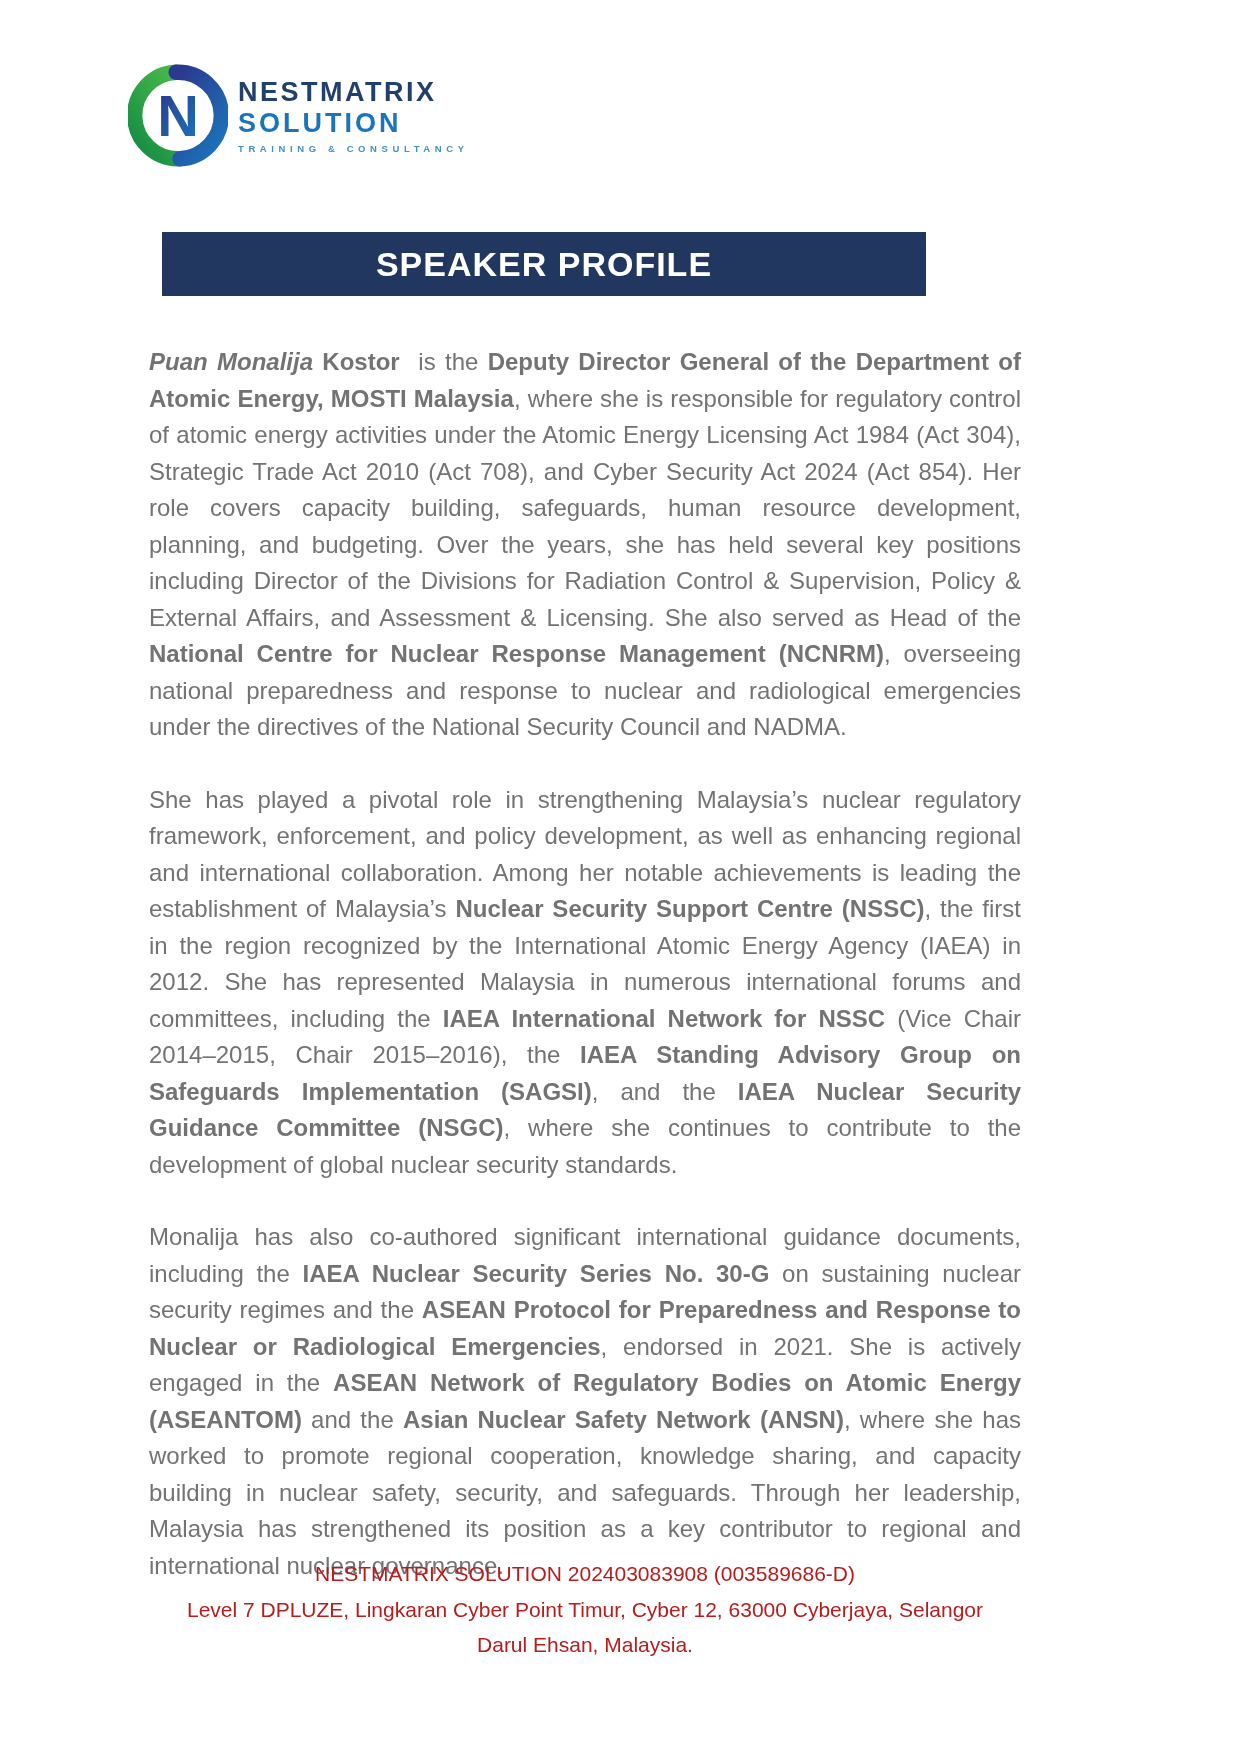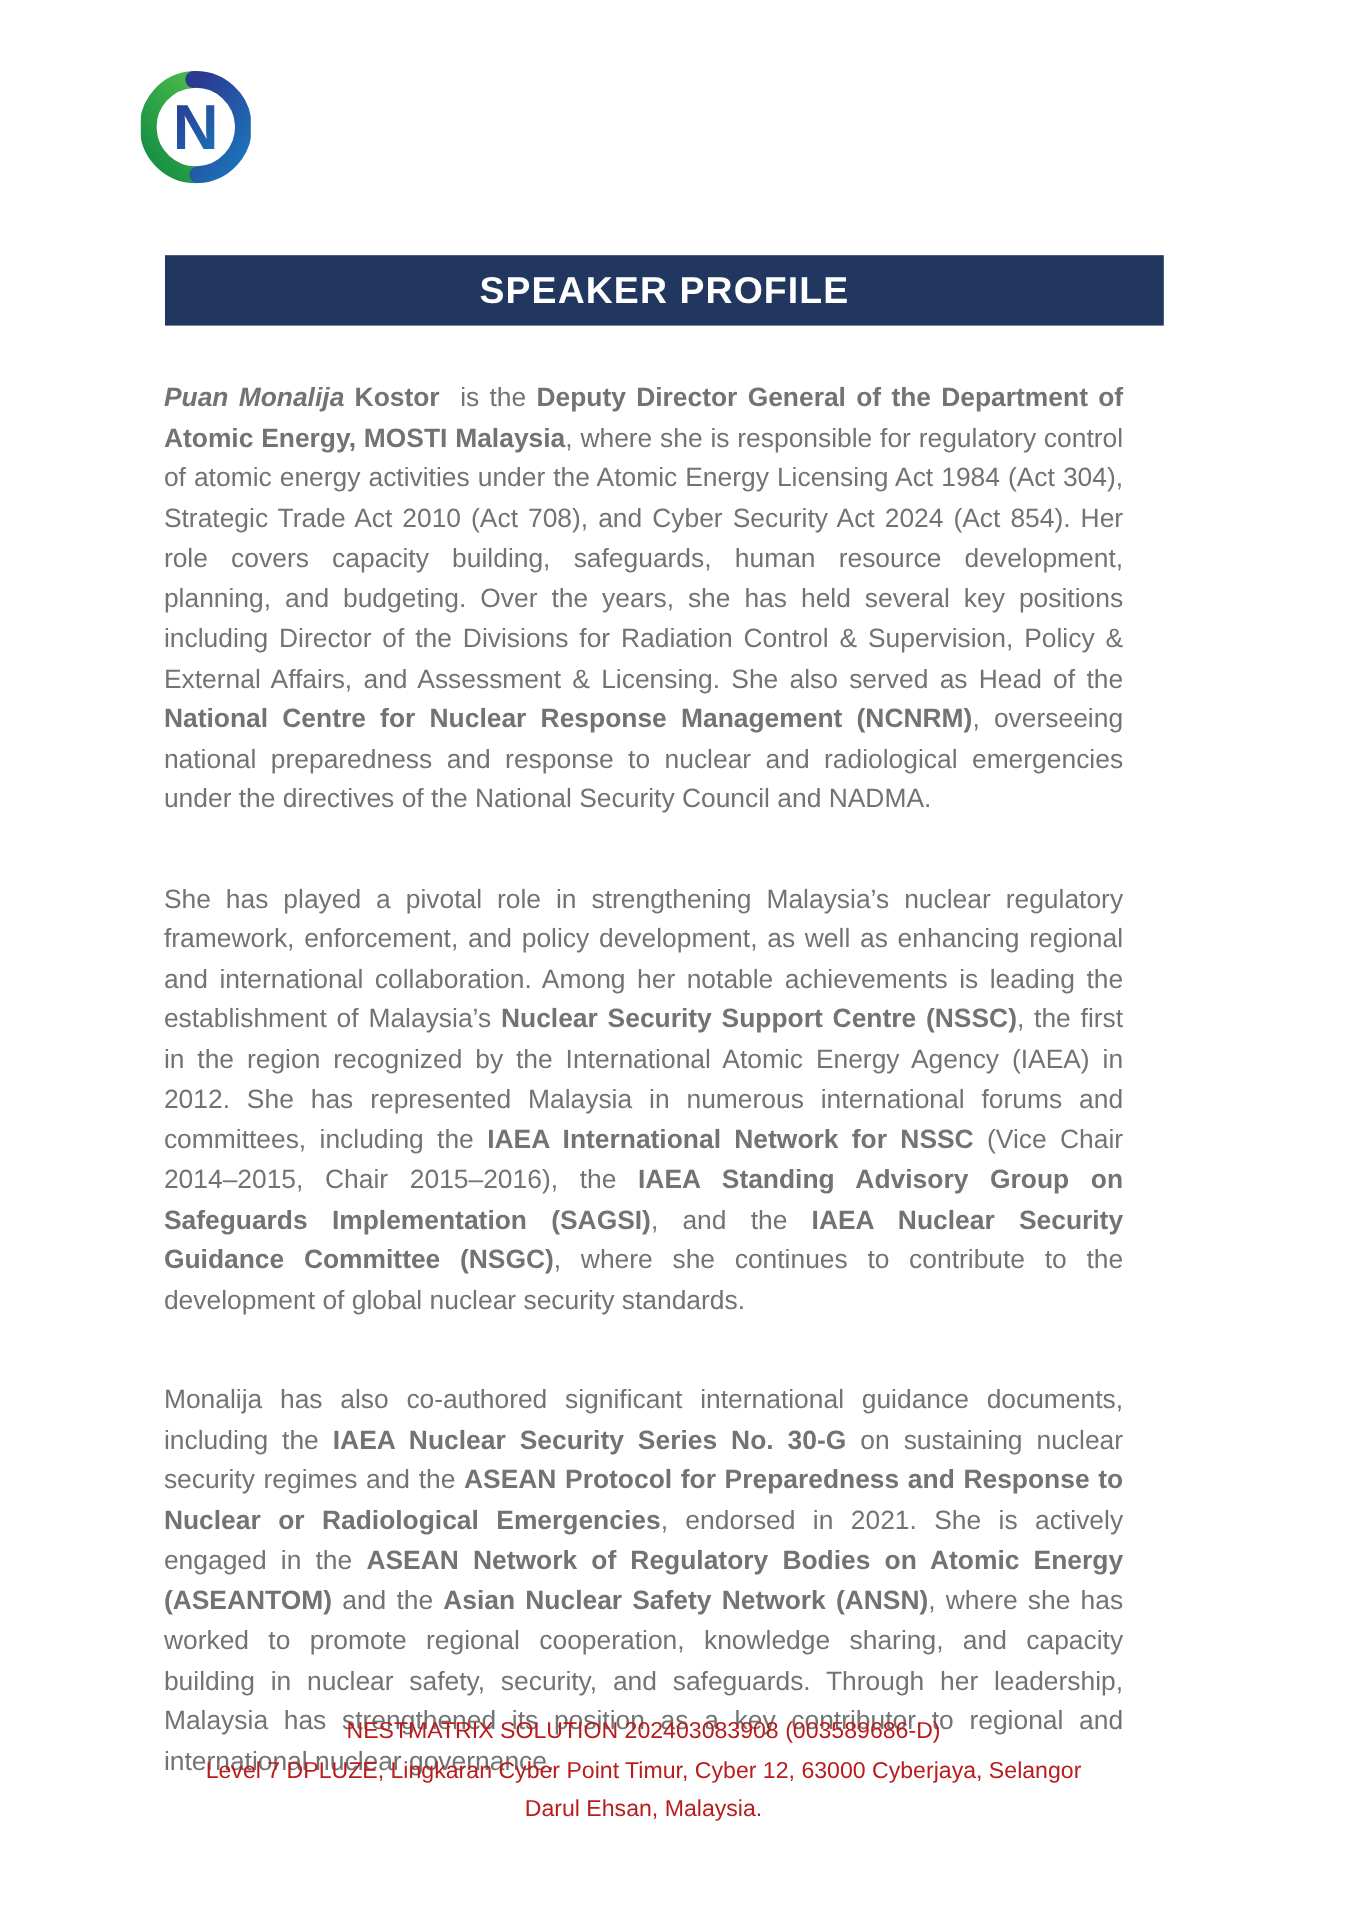--- a/index.html
+++ b/index.html
@@ -35,43 +35,43 @@
   }
   .logo-tagline {
     margin-top: 5px;
     font-size: 9.5px; font-weight: 700; letter-spacing: 4.6px;
     color: #4193C1;
   }
 
   
   .banner {
     position: absolute;
-    top: 232px; left: 150px;
-    width: 908px; height: 64px;
+    top: 232px; left: 162px;
+    width: 764px; height: 64px;
     background: #21375F;
     display: flex; align-items: center; justify-content: center;
   }
   .banner-title {
     color: #ffffff; font-weight: 700; font-size: 34px; letter-spacing: 1px;
   }
 
   
   .body-text {
     position: absolute;
     top: 344px; left: 149px;
     width: 872px;
   }
   .para {
     font-size: 24px;
     line-height: 36.5px;
     text-align: justify;
     white-space: pre-wrap;
     color: #737373;
   }
-  .para + .para { margin-top: 54px; }
+  .para + .para { margin-top: 36px; }
   .para span.b { font-weight: 700; }
   .para span.i { font-style: italic; }
 
   
   .footer {
     position: absolute;
     top: 1556px; left: 149px;
     width: 872px;
     text-align: center;
     font-size: 21px;
@@ -94,20 +94,25 @@
         </linearGradient>
         <linearGradient id="lgBlue" x1="0.1" y1="0" x2="0.9" y2="1">
           <stop offset="0" stop-color="#2B3990"></stop>
           <stop offset="1" stop-color="#1B75BB"></stop>
         </linearGradient>
       </defs>
       <path d="M 54 97 A 45 45 0 0 1 50 7" fill="none" stroke="url(#lgGreen)" stroke-width="16" stroke-linecap="round"></path>
       <path d="M 50 7 A 45 45 0 0 1 54 97" fill="none" stroke="url(#lgBlue)" stroke-width="16" stroke-linecap="round"></path>
       <text x="52" y="73" text-anchor="middle" font-family="Liberation Sans, sans-serif" font-size="60" font-weight="700" fill="url(#lgBlue)">N</text>
     </svg>
+    <div class="logo-text">
+      <div class="logo-name1">NESTMATRIX</div>
+      <div class="logo-name2">SOLUTION</div>
+      <div class="logo-tagline">TRAINING &amp; CONSULTANCY</div>
+    </div>
   </div>
 
   <div class="banner">
     <div class="banner-title">SPEAKER PROFILE</div>
   </div>
 
   <div class="body-text">
     <p class="para"><span class="b i">Puan Monalija</span><span class="b"> Kostor</span><span>  is the </span><span class="b">Deputy Director General of the Department of Atomic Energy, MOSTI Malaysia</span><span>, where she is responsible for regulatory control of atomic energy activities under the Atomic Energy Licensing Act 1984 (Act 304), Strategic Trade Act 2010 (Act 708), and Cyber Security Act 2024 (Act 854). Her role covers capacity building, safeguards, human resource development, planning, and budgeting. Over the years, she has held several key positions including Director of the Divisions for Radiation Control &amp; Supervision, Policy &amp; External Affairs, and Assessment &amp; Licensing. She also served as Head of the </span><span class="b">National Centre for Nuclear Response Management (NCNRM)</span><span>, overseeing national preparedness and response to nuclear and radiological emergencies under the directives of the National Security Council and NADMA.</span></p>
     <p class="para"><span>She has played a pivotal role in strengthening Malaysia’s nuclear regulatory framework, enforcement, and policy development, as well as enhancing regional and international collaboration. Among her notable achievements is leading the establishment of Malaysia’s </span><span class="b">Nuclear Security Support Centre (NSSC)</span><span>, the first in the region recognized by the International Atomic Energy Agency (IAEA) in 2012. She has represented Malaysia in numerous international forums and committees, including the </span><span class="b">IAEA International Network for NSSC</span><span> (Vice Chair 2014–2015, Chair 2015–2016), the </span><span class="b">IAEA Standing Advisory Group on Safeguards Implementation (SAGSI)</span><span>, and the </span><span class="b">IAEA Nuclear Security Guidance Committee (NSGC)</span><span>, where she continues to contribute to the development of global nuclear security standards.</span></p>
     <p class="para"><span>Monalija has also co-authored significant international guidance documents, including the </span><span class="b">IAEA Nuclear Security Series No. 30-G</span><span> on sustaining nuclear security regimes and the </span><span class="b">ASEAN Protocol for Preparedness and Response to Nuclear or Radiological Emergencies</span><span>, endorsed in 2021. She is actively engaged in the </span><span class="b">ASEAN Network of Regulatory Bodies on Atomic Energy (ASEANTOM)</span><span> and the </span><span class="b">Asian Nuclear Safety Network (ANSN)</span><span>, where she has worked to promote regional cooperation, knowledge sharing, and capacity building in nuclear safety, security, and safeguards. Through her leadership, Malaysia has strengthened its position as a key contributor to regional and international nuclear governance.</span></p>

